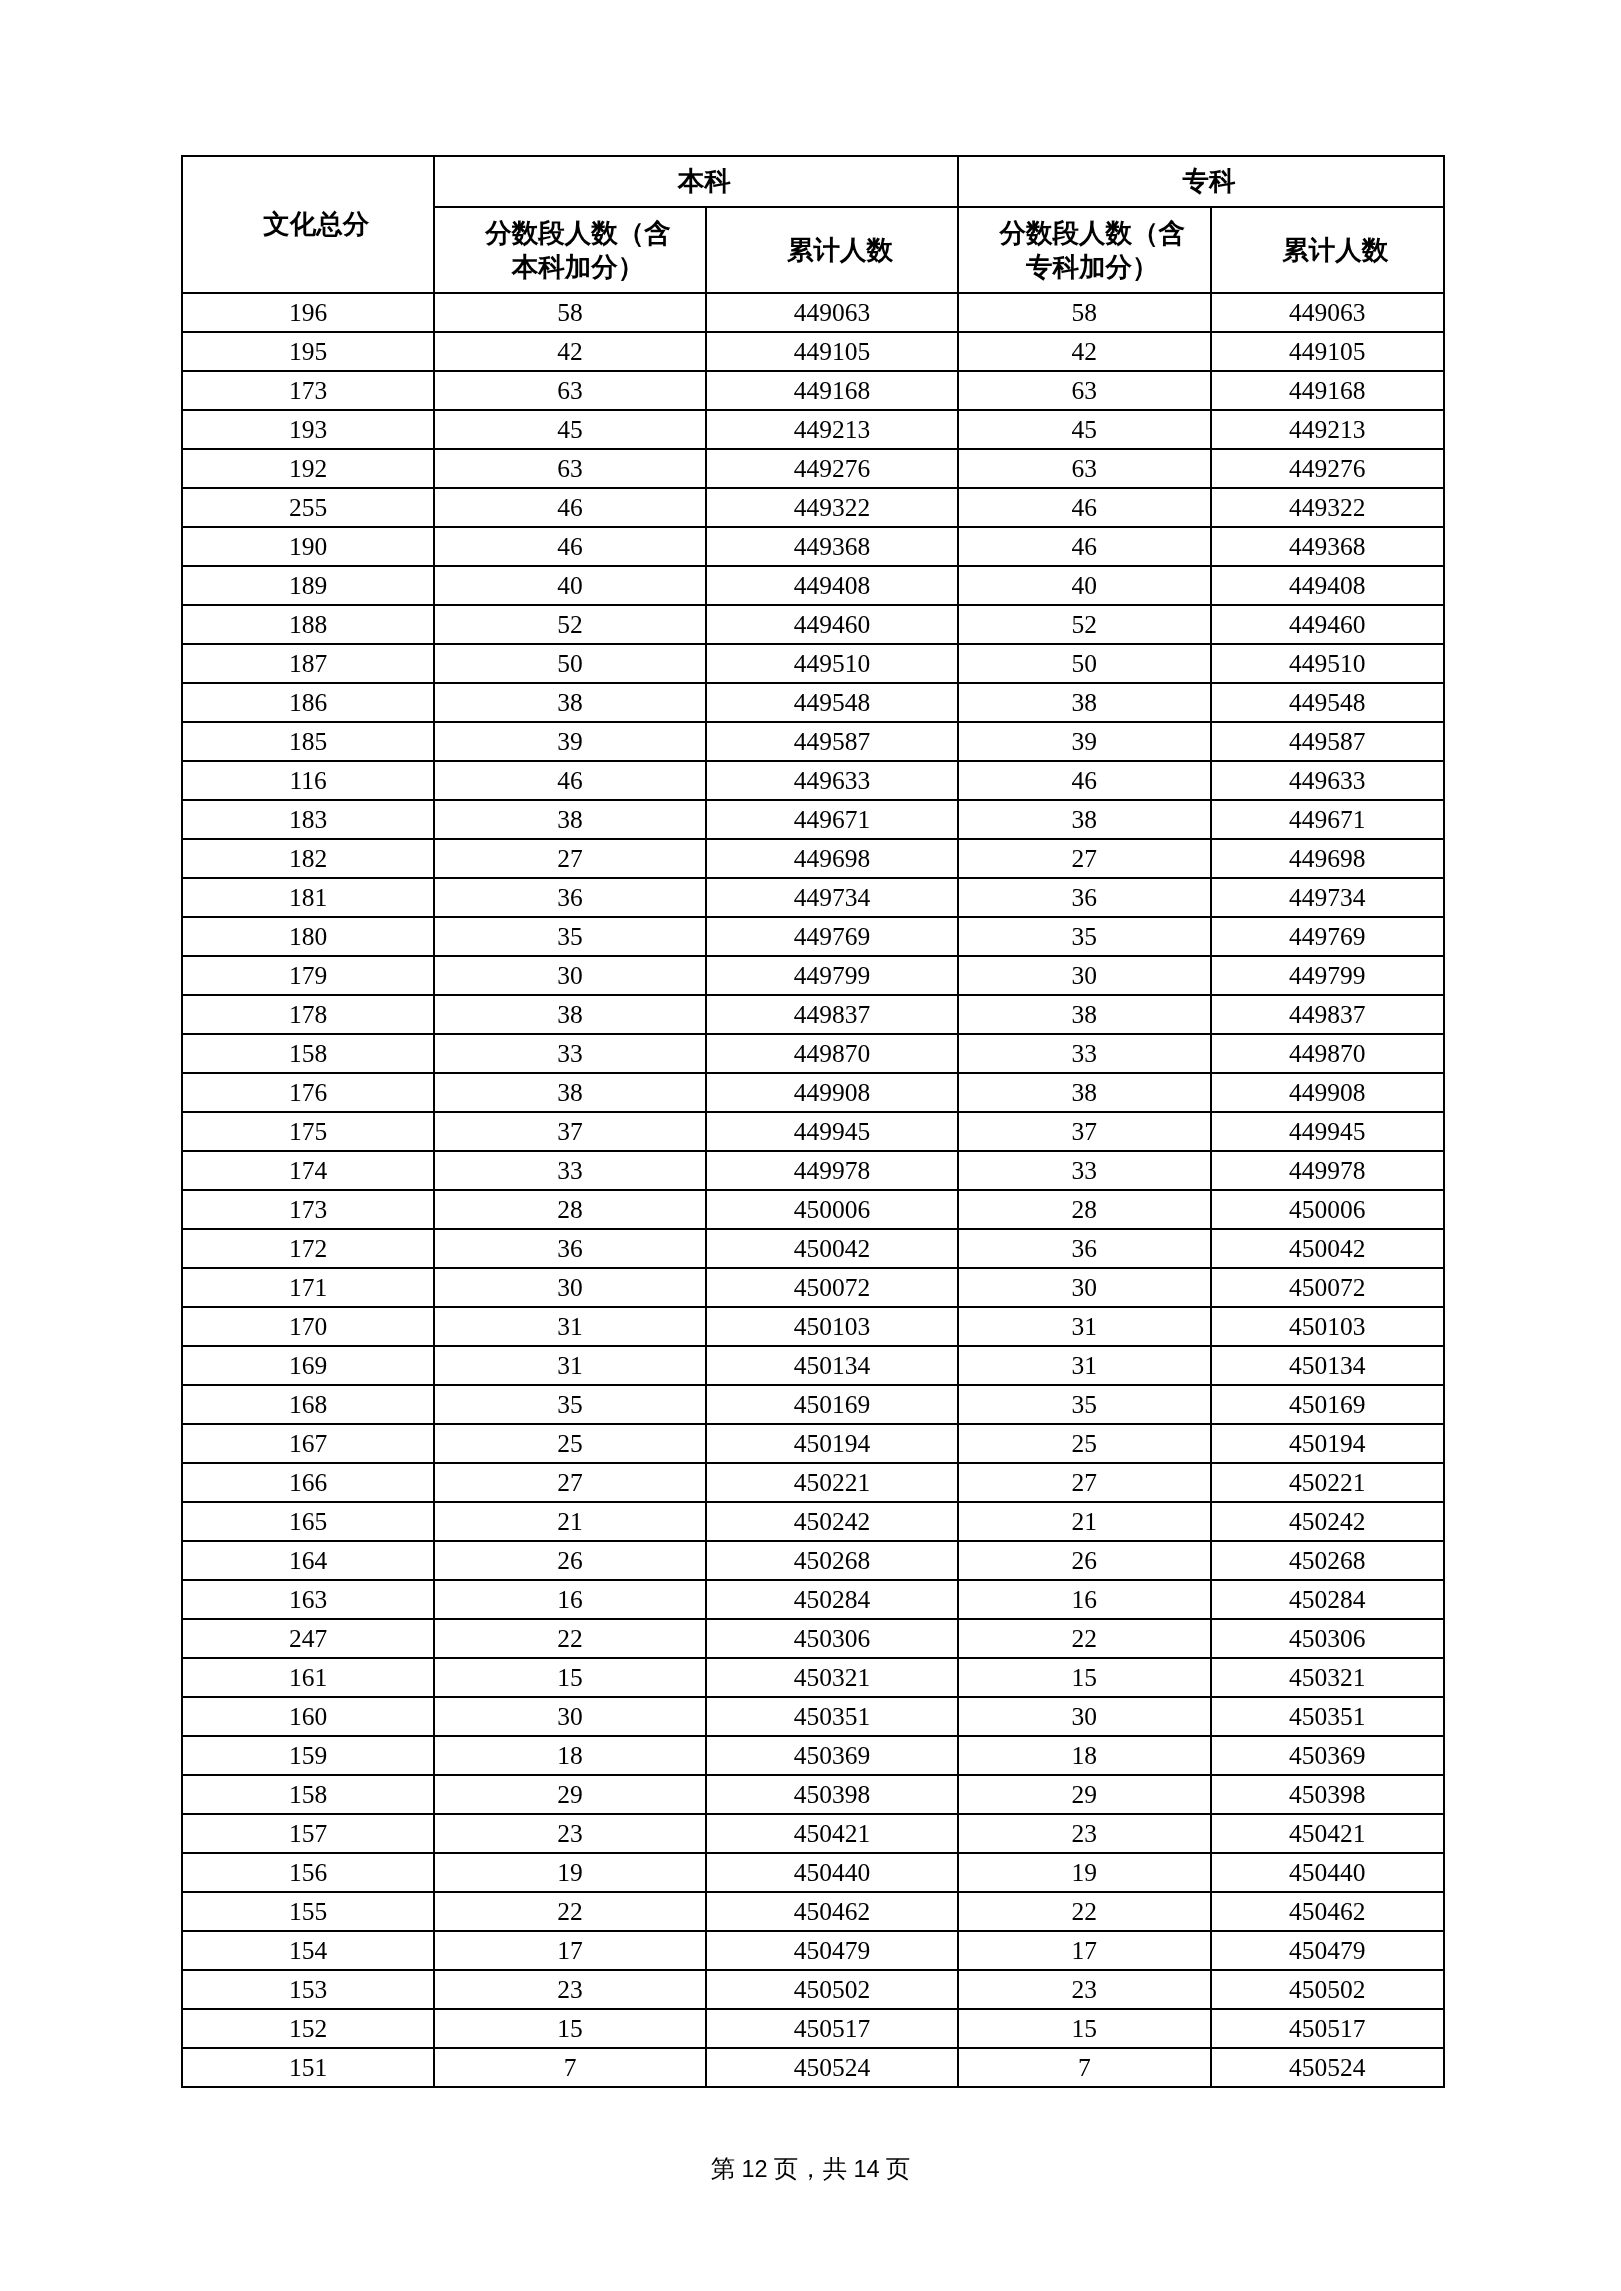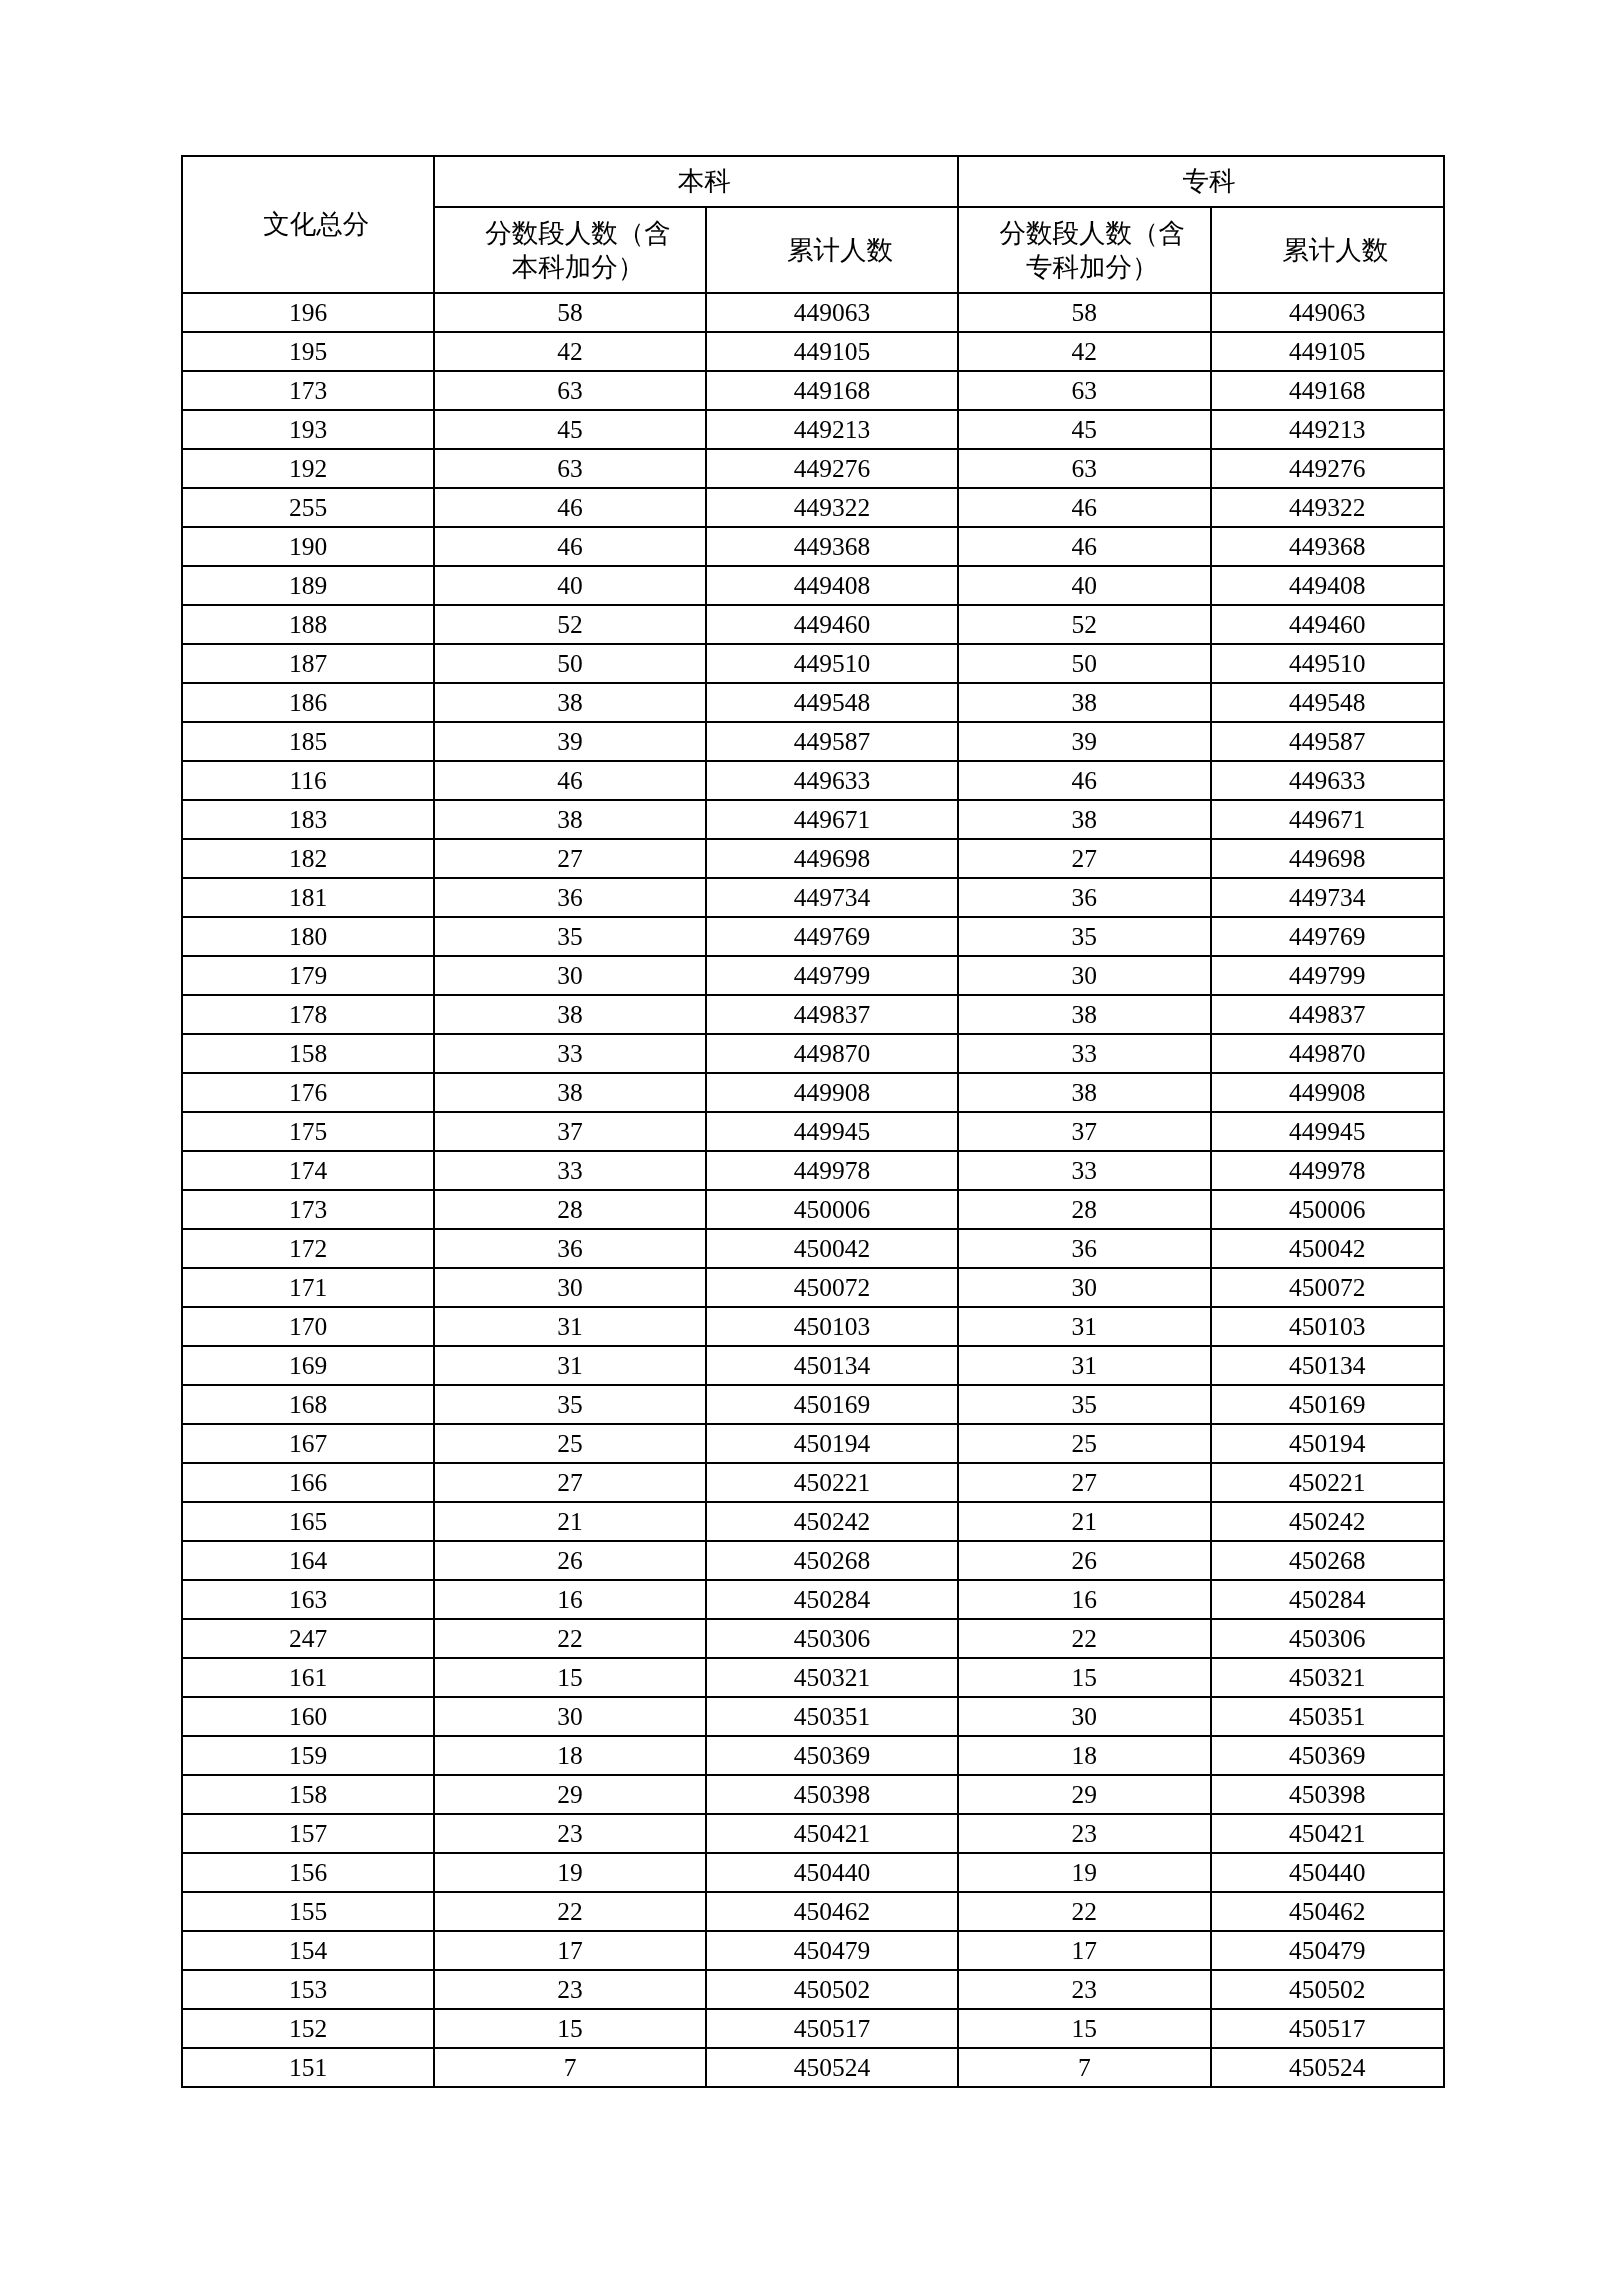--- a/index.html
+++ b/index.html
@@ -26,21 +26,21 @@
     table-layout: fixed;
   }
   table.score-table th,
   table.score-table td {
     border: 2px solid #000000;
     text-align: center;
     vertical-align: middle;
     padding: 0 3.9px;
   }
   table.score-table th {
-    font-weight: normal;
+    font-weight: bold;
     font-size: 26.5px;
     line-height: 1.3;
     padding-left: 20px;
   }
   tr.group-row th { height: 51px; }
   tr.sub-row th { height: 86px; white-space: pre-line; }
   th.score-head { font-size: 27.4px; }
   table.score-table td {
     height: 39px;
     font-size: 25.5px;
@@ -413,15 +413,22 @@
         <tr>
           <td>151</td>
           <td>7</td>
           <td>450524</td>
           <td>7</td>
           <td>450524</td>
         </tr>
       </tbody>
   </table>
 
+  <div class="footer">
+    <span>第</span>
+    <span class="num">12</span>
+    <span>页，共</span>
+    <span class="num">14</span>
+    <span>页</span>
+  </div>
 
 </div>
 
 
 </body></html>

